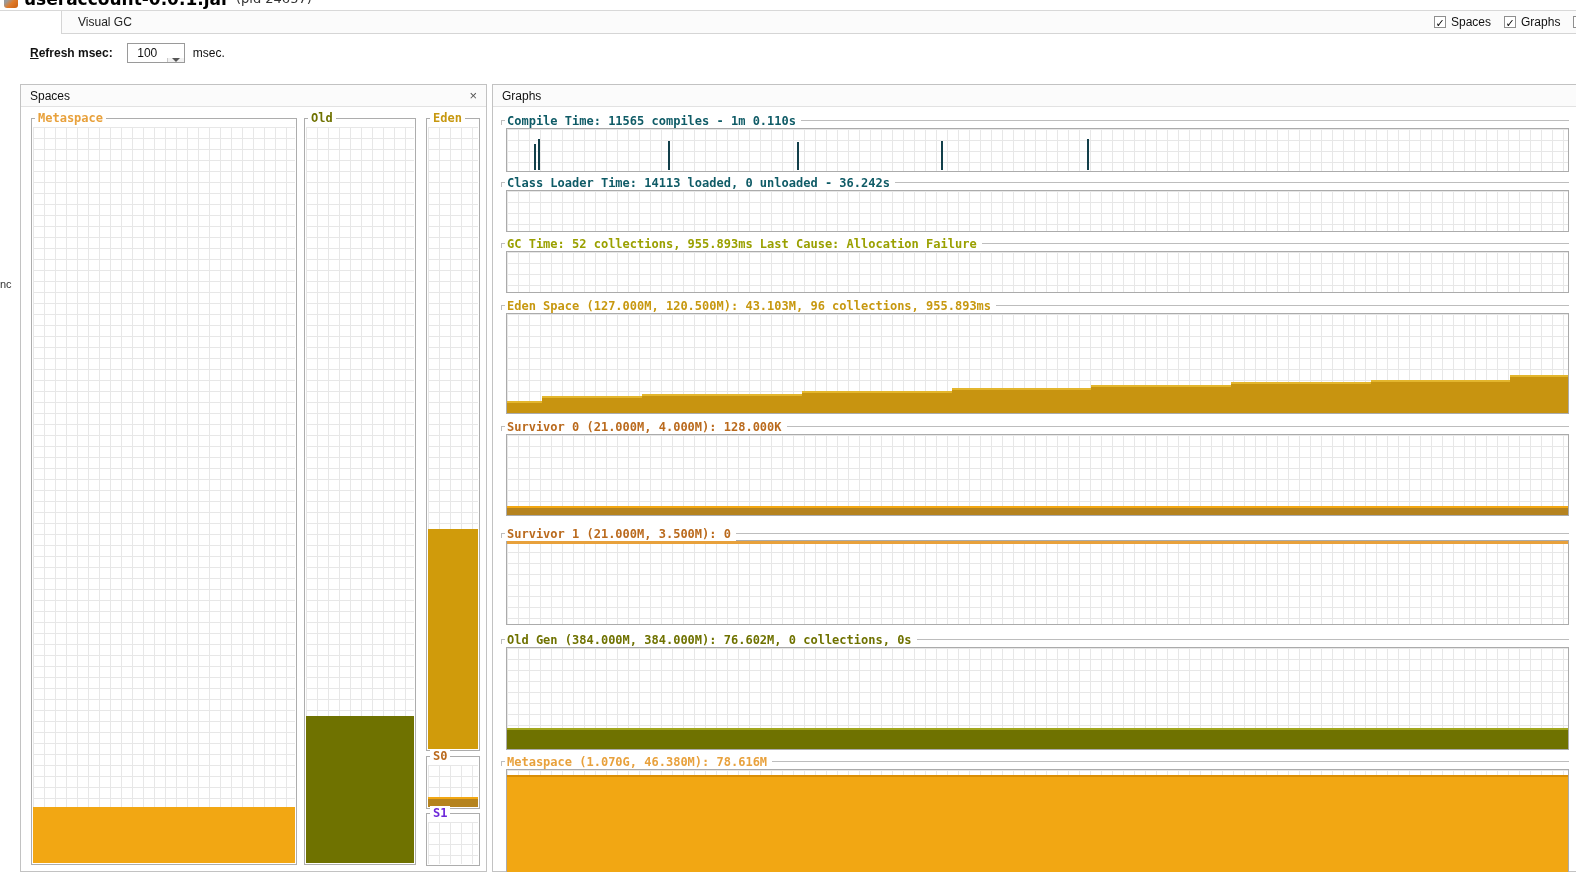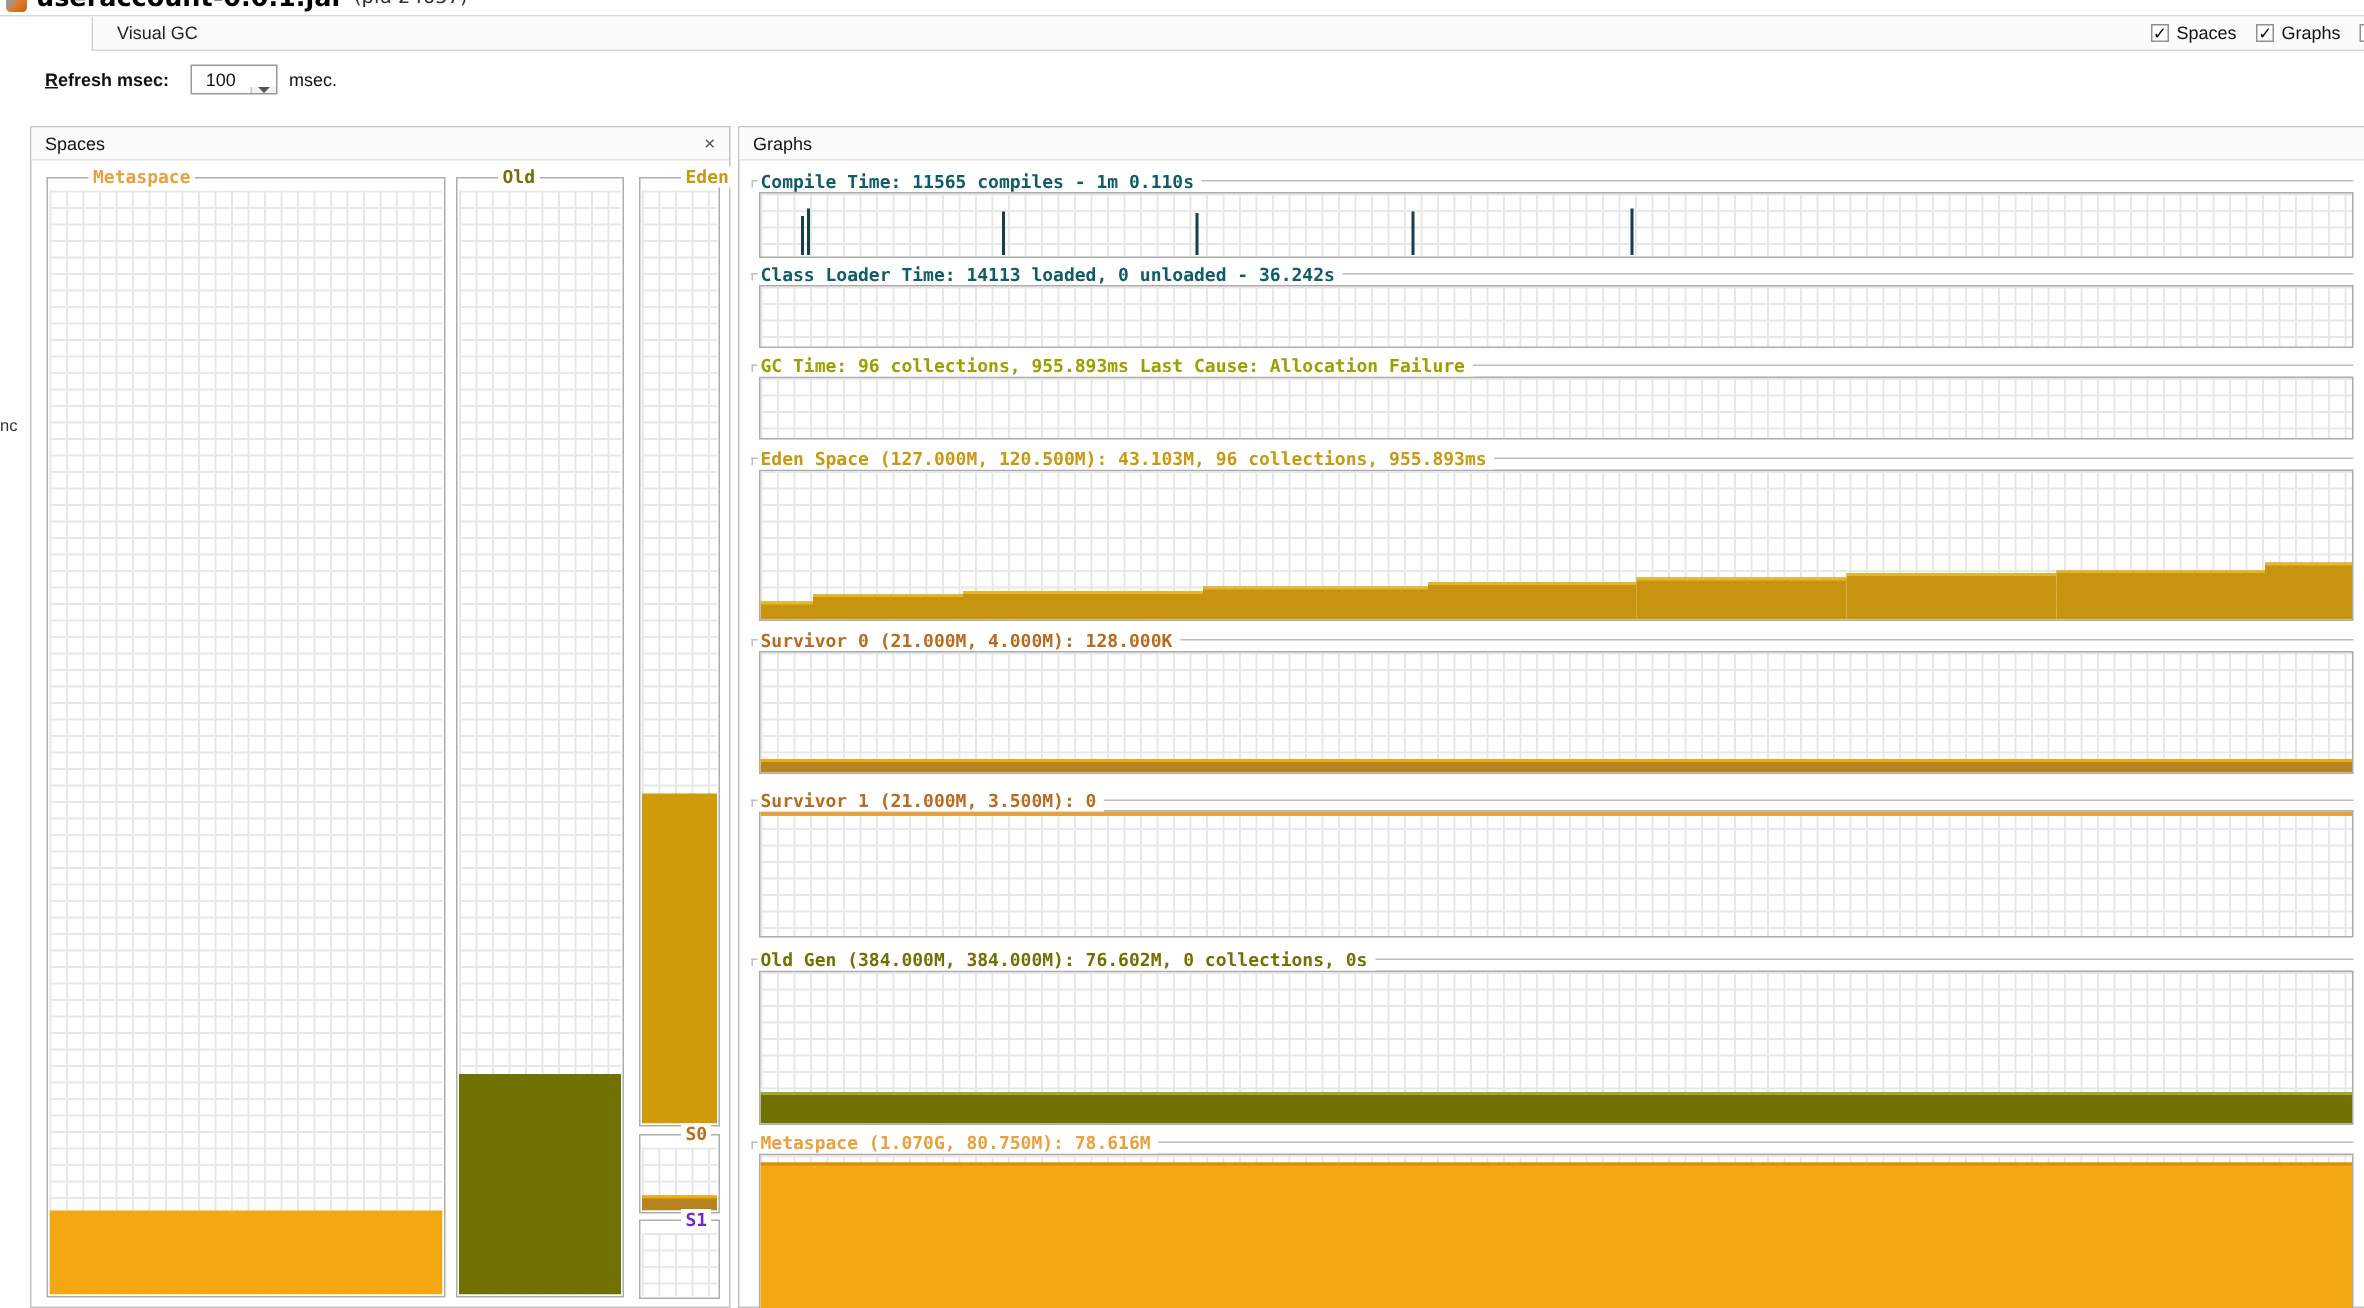--- a/index.html
+++ b/index.html
@@ -42,21 +42,21 @@
 
   
   .grid-bg{background-color:#fff;
     background-image:linear-gradient(to right,#E7E7E7 1px,transparent 1px),
                      linear-gradient(to bottom,#E7E7E7 1px,transparent 1px);
     background-size:11px 11px;}
 
   
   .space-col{position:absolute;border:1px solid #ADADAD;background:#fff;box-sizing:border-box;}
   .titled-label{position:absolute;top:-8px;left:3px;background:#fff;padding:0 3px;
-                font:bold 12px "DejaVu Sans Mono",monospace;white-space:nowrap;z-index:2;margin-left:24px;}
+                font:bold 12px "DejaVu Sans Mono",monospace;white-space:nowrap;z-index:2;}
   .space-grid{position:absolute;left:1px;right:1px;top:8px;bottom:1px;overflow:hidden;}
   .col-fill{position:absolute;left:0;right:0;bottom:0;}
 
   
   .strip-line{position:absolute;left:8px;right:7px;border-top:1px solid #BDBDBD;z-index:1;}
   .strip-line::before{content:"";position:absolute;left:0;top:-1px;width:1px;height:5px;background:#BDBDBD;}
   .strip-label{position:absolute;left:12px;z-index:2;background:#fff;padding:0 5px 0 2px;
                font:bold 12px "DejaVu Sans Mono",monospace;white-space:nowrap;}
   .strip-chart{position:absolute;left:13px;right:7px;border:1px solid #ABABAB;overflow:hidden;box-sizing:border-box;}
 </style>
@@ -148,21 +148,21 @@
           <div style="position: absolute; bottom: 1px; left: 2.9%; width: 2px; height: 74%; background: rgb(18, 63, 74);"></div>
           <div style="position: absolute; bottom: 1px; left: 15.2%; width: 2px; height: 70%; background: rgb(18, 63, 74);"></div>
           <div style="position: absolute; bottom: 1px; left: 27.3%; width: 2px; height: 66%; background: rgb(18, 63, 74);"></div>
           <div style="position: absolute; bottom: 1px; left: 40.9%; width: 2px; height: 70%; background: rgb(18, 63, 74);"></div>
           <div style="position: absolute; bottom: 1px; left: 54.7%; width: 2px; height: 74%; background: rgb(18, 63, 74);"></div>
         </div>
         <div class="strip-line" style="top: 97px;"></div>
         <div class="strip-label" style="top: 91px; color: rgb(15, 91, 102);">Class Loader Time: 14113 loaded, 0 unloaded - 36.242s</div>
         <div class="strip-chart grid-bg" style="top: 105px; height: 42px;"></div>
         <div class="strip-line" style="top: 158px;"></div>
-        <div class="strip-label" style="top: 152px; color: rgb(154, 160, 0);">GC Time: 96 collections, 955.893ms Last Cause: Allocation Failure</div>
+        <div class="strip-label" style="top: 152px; color: rgb(154, 160, 0);">GC Time: 52 collections, 955.893ms Last Cause: Allocation Failure</div>
         <div class="strip-chart grid-bg" style="top: 166px; height: 42px;"></div>
         <div class="strip-line" style="top: 220px;"></div>
         <div class="strip-label" style="top: 214px; color: rgb(199, 152, 16);">Eden Space (127.000M, 120.500M): 43.103M, 96 collections, 955.893ms</div>
         <div class="strip-chart grid-bg" style="top: 228px; height: 101px;">
           <div style="position: absolute; bottom: 0px; left: 0%; width: 3.3%; height: 12px; background: rgb(200, 148, 16); border-top: 2px solid rgb(227, 182, 46); box-sizing: border-box;"></div>
           <div style="position: absolute; bottom: 0px; left: 3.3%; width: 9.4%; height: 17px; background: rgb(200, 148, 16); border-top: 2px solid rgb(227, 182, 46); box-sizing: border-box;"></div>
           <div style="position: absolute; bottom: 0px; left: 12.7%; width: 15.1%; height: 19px; background: rgb(200, 148, 16); border-top: 2px solid rgb(227, 182, 46); box-sizing: border-box;"></div>
           <div style="position: absolute; bottom: 0px; left: 27.8%; width: 14.1%; height: 22px; background: rgb(200, 148, 16); border-top: 2px solid rgb(227, 182, 46); box-sizing: border-box;"></div>
           <div style="position: absolute; bottom: 0px; left: 41.9%; width: 13.1%; height: 25px; background: rgb(200, 148, 16); border-top: 2px solid rgb(227, 182, 46); box-sizing: border-box;"></div>
           <div style="position: absolute; bottom: 0px; left: 55%; width: 13.2%; height: 28px; background: rgb(200, 148, 16); border-top: 2px solid rgb(227, 182, 46); box-sizing: border-box;"></div>
@@ -179,21 +179,21 @@
         <div class="strip-label" style="top: 442px; color: rgb(186, 106, 29);">Survivor 1 (21.000M, 3.500M): 0</div>
         <div class="strip-chart grid-bg" style="top: 455px; height: 85px;">
           <div style="position: absolute; top: 0px; left: 0px; right: 0px; height: 3px; background: rgb(232, 161, 60);"></div>
         </div>
         <div class="strip-line" style="top: 554px;"></div>
         <div class="strip-label" style="top: 548px; color: rgb(111, 114, 0);">Old Gen (384.000M, 384.000M): 76.602M, 0 collections, 0s</div>
         <div class="strip-chart grid-bg" style="top: 562px; height: 103px;">
           <div style="position: absolute; bottom: 0px; left: 0px; right: 0px; height: 21%; background: rgb(111, 114, 0); border-top: 2px solid rgb(163, 168, 30); box-sizing: border-box;"></div>
         </div>
         <div class="strip-line" style="top: 676px;"></div>
-        <div class="strip-label" style="top: 670px; color: rgb(232, 161, 60);">Metaspace (1.070G, 80.750M): 78.616M</div>
+        <div class="strip-label" style="top: 670px; color: rgb(232, 161, 60);">Metaspace (1.070G, 46.380M): 78.616M</div>
         <div class="strip-chart grid-bg" style="top: 684px; height: 110px;">
           <div style="position: absolute; bottom: 0px; left: 0px; right: 0px; height: 95%; background: rgb(242, 167, 19); border-top: 2px solid rgb(217, 142, 6); box-sizing: border-box;"></div>
         </div>
       </div>
     <div class="panel-header">
       <span>Graphs</span>
     </div>
   </div>
 
 </div>

